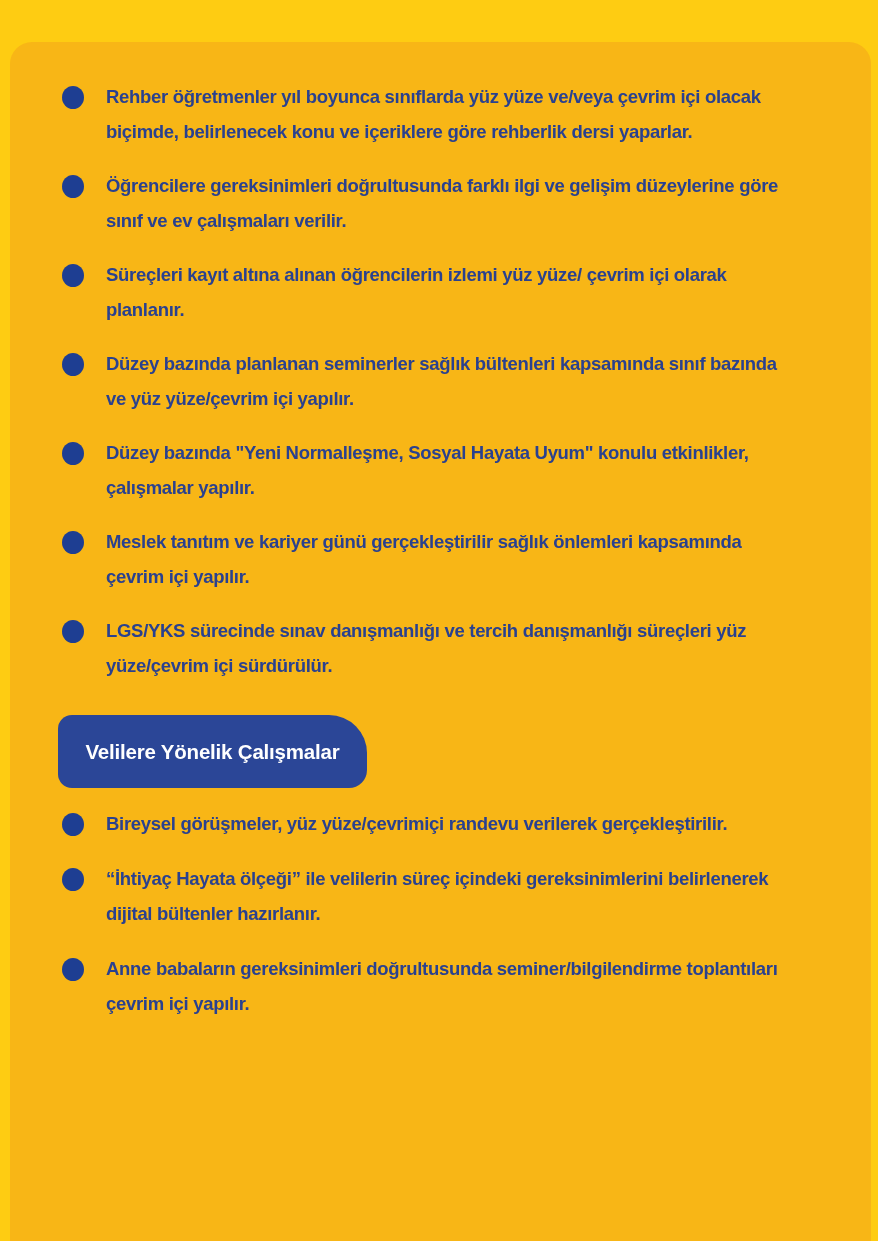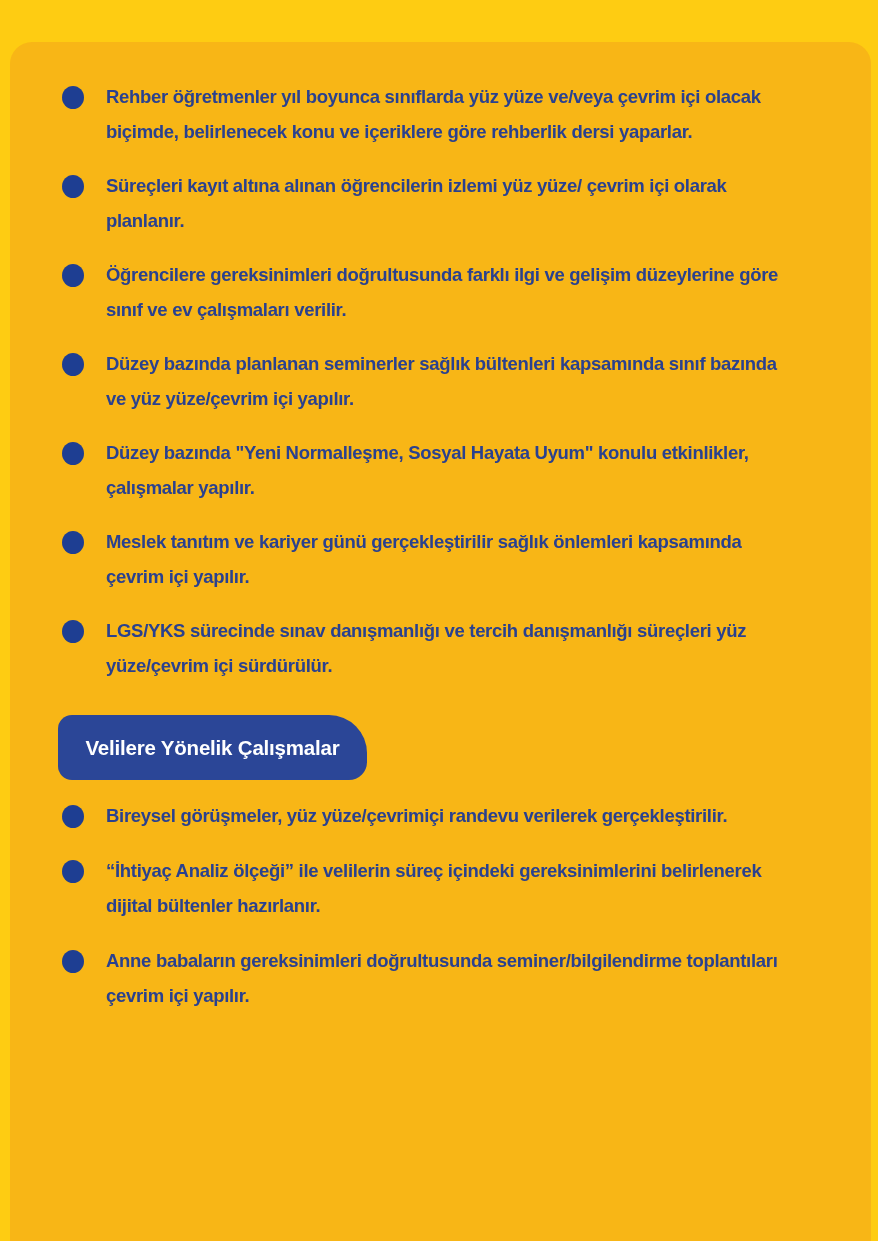--- a/index.html
+++ b/index.html
@@ -48,21 +48,21 @@
     color: #2a418f;
     white-space: pre-line;
     width: 690px;
   }
   .section-header {
     display: inline-flex;
     align-items: center;
     justify-content: center;
     box-sizing: border-box;
     width: 309px;
-    height: 65px;
+    height: 73px;
     margin: 13px 0 18px -4px;
     background: #2b4697;
     border-radius: 14px 38px 18px 14px;
     color: #ffffff;
     font-size: 20.5px;
     font-weight: 600;
     letter-spacing: -0.2px;
   }
   .parents-list .bullet-item {
     margin-bottom: 20px;
@@ -74,27 +74,27 @@
 <div class="page-inner">
 
   <div class="students-list">
     <div class="bullet-item">
       <span class="bullet-dot"></span>
       <span class="bullet-text">Rehber öğretmenler yıl boyunca sınıflarda yüz yüze ve/veya çevrim içi olacak
 biçimde, belirlenecek konu ve içeriklere göre rehberlik dersi yaparlar.</span>
     </div>
     <div class="bullet-item">
       <span class="bullet-dot"></span>
-      <span class="bullet-text">Süreçleri kayıt altına alınan öğrencilerin izlemi yüz yüze/ çevrim içi olarak
-planlanır.</span>
+      <span class="bullet-text">Öğrencilere gereksinimleri doğrultusunda farklı ilgi ve gelişim düzeylerine göre
+sınıf ve ev çalışmaları verilir.</span>
     </div>
     <div class="bullet-item">
       <span class="bullet-dot"></span>
-      <span class="bullet-text">Öğrencilere gereksinimleri doğrultusunda farklı ilgi ve gelişim düzeylerine göre
-sınıf ve ev çalışmaları verilir.</span>
+      <span class="bullet-text">Süreçleri kayıt altına alınan öğrencilerin izlemi yüz yüze/ çevrim içi olarak
+planlanır.</span>
     </div>
     <div class="bullet-item">
       <span class="bullet-dot"></span>
       <span class="bullet-text">Düzey bazında planlanan seminerler sağlık bültenleri kapsamında sınıf bazında
 ve yüz yüze/çevrim içi yapılır.</span>
     </div>
     <div class="bullet-item">
       <span class="bullet-dot"></span>
       <span class="bullet-text">Düzey bazında "Yeni Normalleşme, Sosyal Hayata Uyum" konulu etkinlikler,
 çalışmalar yapılır.</span>
@@ -113,21 +113,21 @@
 
   <div class="section-header">Velilere Yönelik Çalışmalar</div>
 
   <div class="parents-list">
     <div class="bullet-item">
       <span class="bullet-dot"></span>
       <span class="bullet-text">Bireysel görüşmeler, yüz yüze/çevrimiçi randevu verilerek gerçekleştirilir.</span>
     </div>
     <div class="bullet-item">
       <span class="bullet-dot"></span>
-      <span class="bullet-text">“İhtiyaç Analiz ölçeği” ile velilerin süreç içindeki gereksinimlerini belirlenerek
+      <span class="bullet-text">“İhtiyaç Hayata ölçeği” ile velilerin süreç içindeki gereksinimlerini belirlenerek
 dijital bültenler hazırlanır.</span>
     </div>
     <div class="bullet-item">
       <span class="bullet-dot"></span>
       <span class="bullet-text">Anne babaların gereksinimleri doğrultusunda seminer/bilgilendirme toplantıları
 çevrim içi yapılır.</span>
     </div>
   </div>
 
 </div>

